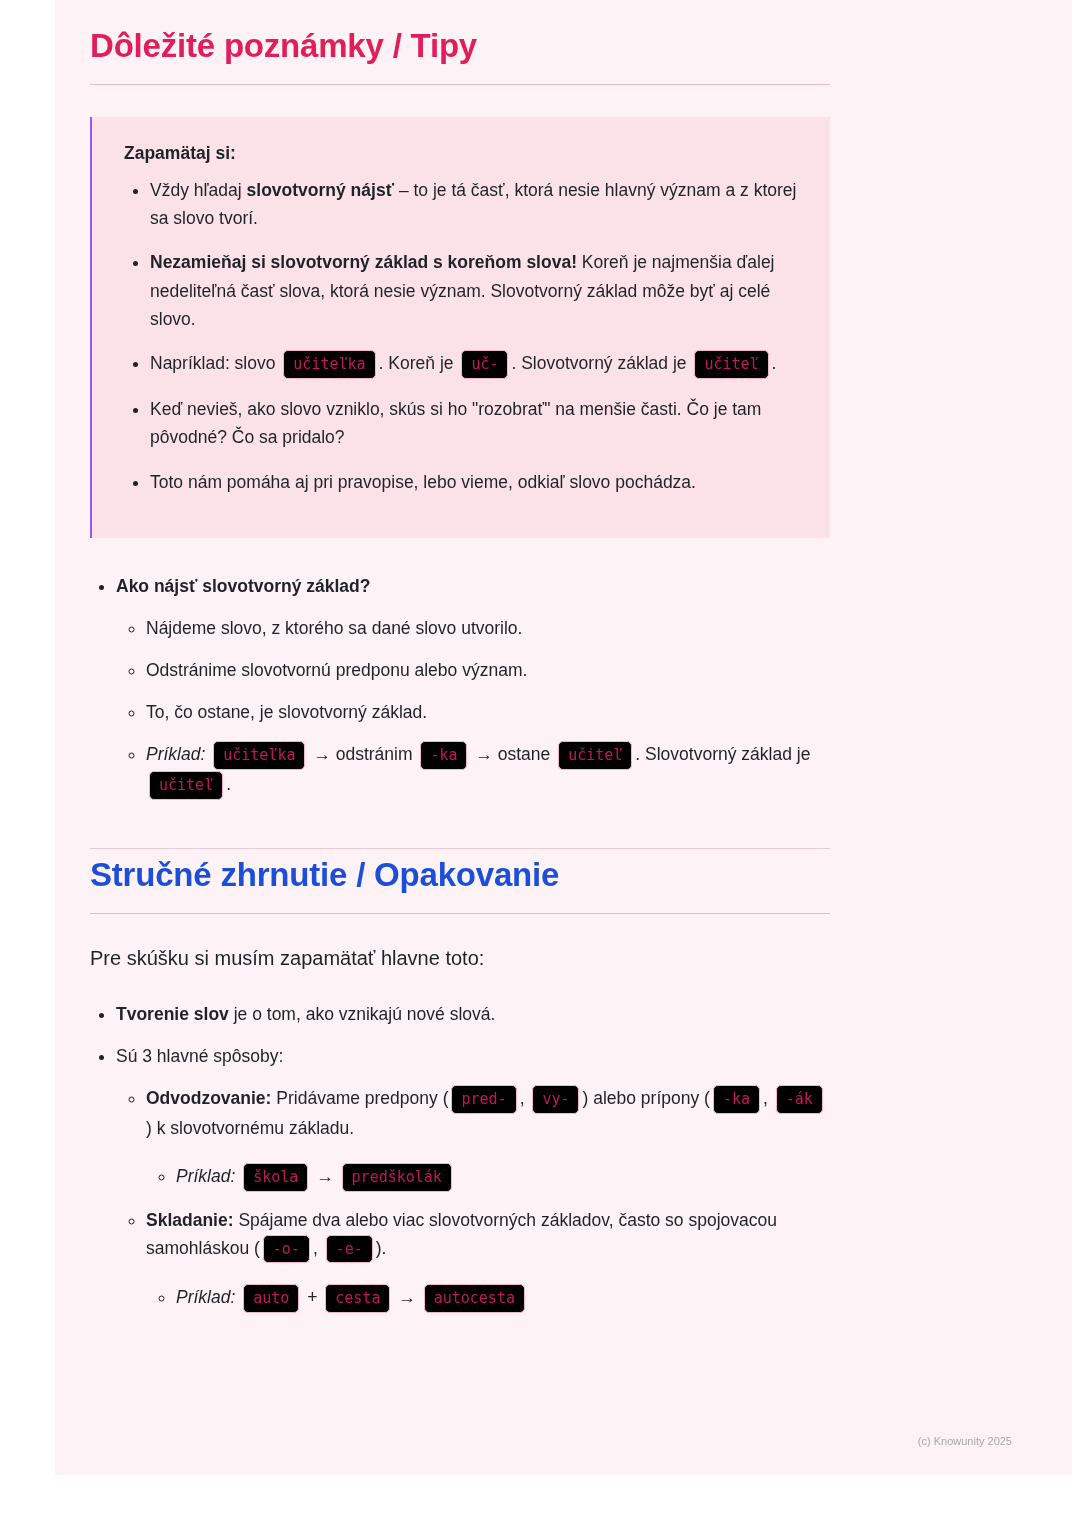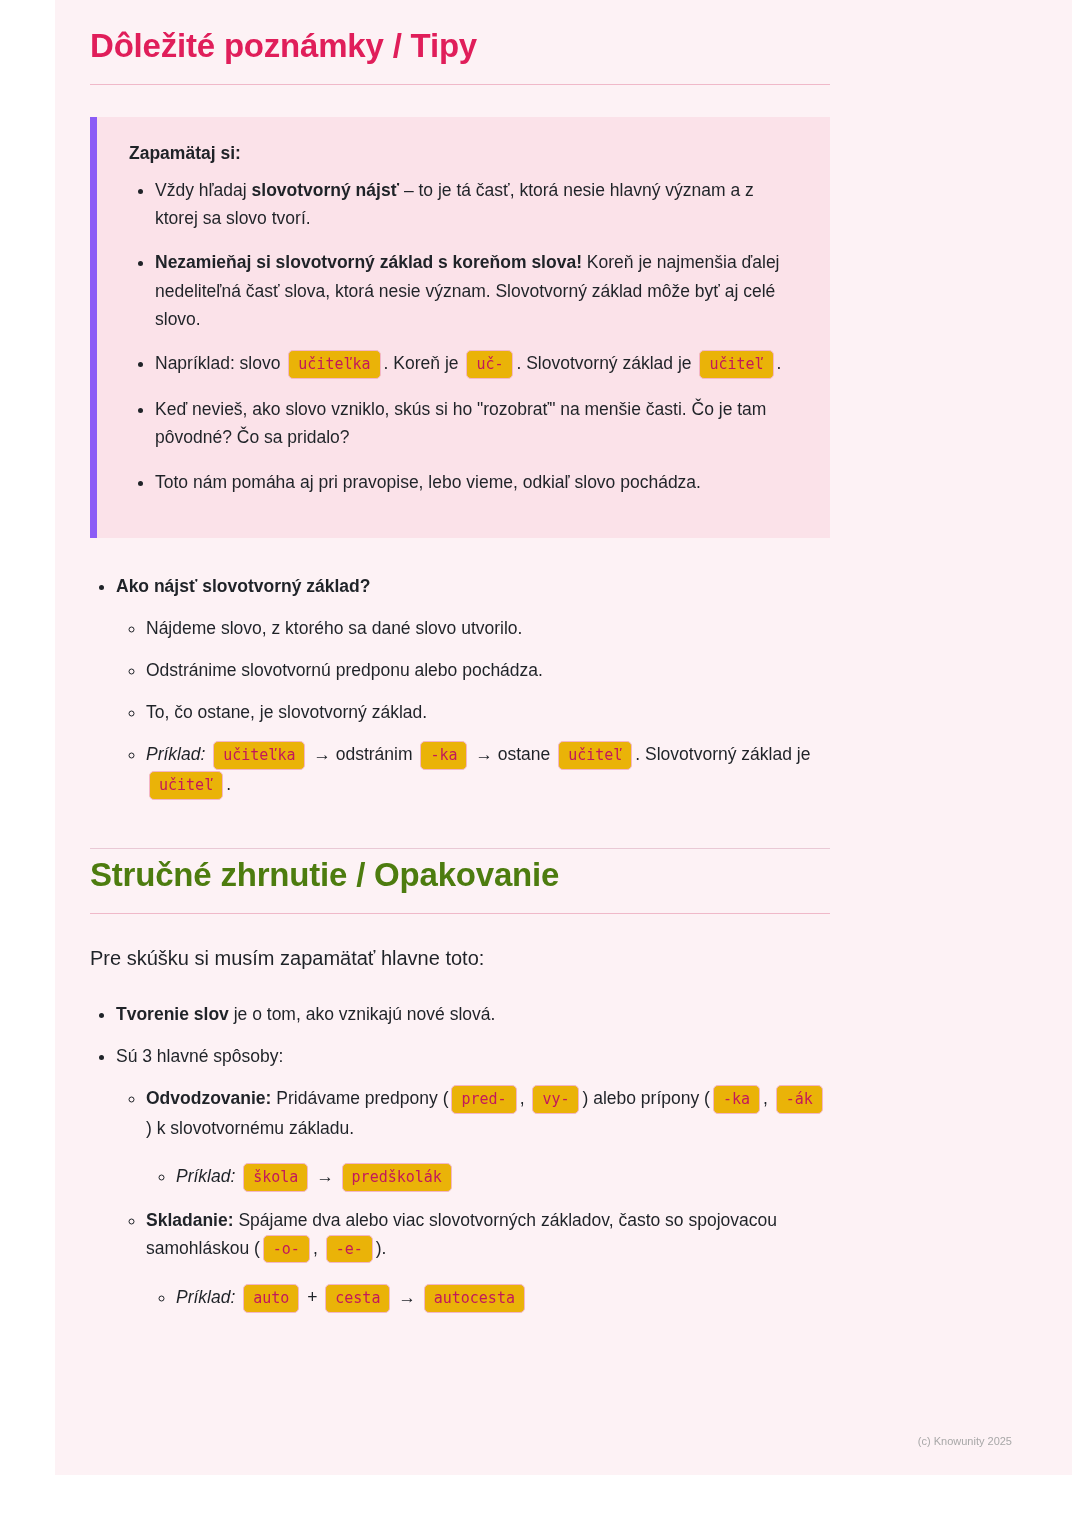--- a/index.html
+++ b/index.html
@@ -46,32 +46,32 @@
   }
 
   h1.section-title {
     font-size: 33px;
     line-height: 1.2;
     color: #e01e5a;
     margin: 6px 0 0 0;
     font-weight: bold;
     letter-spacing: -0.2px;
   }
-  h1.section-title.pink2 { color: #4d7c0f; }
+  h1.section-title.pink2 { color: #1d4ed8; }
   .title-rule {
     border: none;
     border-top: 1.5px solid #f0b9c9;
     margin: 18px 0 0 0;
     width: 740px;
   }
 
   .callout {
     margin-top: 32px;
     background: #fbe2e9;
-    border-left: 7px solid #8b5cf6;
+    border-left: 2px solid #8b5cf6;
     padding: 26px 30px 26px 32px;
     box-sizing: border-box;
     width: 740px;
   }
   .callout-title {
     font-weight: bold;
     font-size: 17.5px;
     margin-bottom: 12px;
     color: #1f2328;
   }
@@ -99,21 +99,21 @@
     margin-top: 20px;
   }
   ul.lvl3 > li {
     font-size: 17.5px;
     line-height: 1.6;
   }
   li::marker { color: #1f2328; }
 
   code {
     font-family: "DejaVu Sans Mono", monospace;
-    background: #eab308;
+    background: #000000;
     border: 1px solid #f3b6c8;
     border-radius: 5px;
     color: #c2185b;
     font-size: 15px;
     padding: 4px 9px;
     white-space: nowrap;
     display: inline-block;
     line-height: 1.25;
     margin: 0 3px;
   }
@@ -175,21 +175,21 @@
             <li>Keď nevieš, ako slovo vzniklo, skús si ho "rozobrať" na menšie časti. Čo je tam pôvodné? Čo sa pridalo?</li>
             <li>Toto nám pomáha aj pri pravopise, lebo vieme, odkiaľ slovo pochádza.</li>
           </ul>
       </div>
 
       <ul class="main-bullets">
         <li>
           <strong>Ako nájsť slovotvorný základ?</strong>
           <ul class="lvl2" id="steps-list">
               <li>Nájdeme slovo, z ktorého sa dané slovo utvorilo.</li>
-              <li>Odstránime slovotvornú predponu alebo pochádza.</li>
+              <li>Odstránime slovotvornú predponu alebo význam.</li>
               <li>To, čo ostane, je slovotvorný základ.</li>
               <li style="list-style-type: circle;"><em>Príklad: </em><code>učiteľka</code> → odstránim <code>-ka</code> → ostane <code>učiteľ</code>. Slovotvorný základ je <code>učiteľ</code>.</li>
             </ul>
         </li>
       </ul>
 
       <hr class="divider">
 
       <h1 class="section-title pink2">Stručné zhrnutie / Opakovanie</h1>
       <hr class="title-rule">

